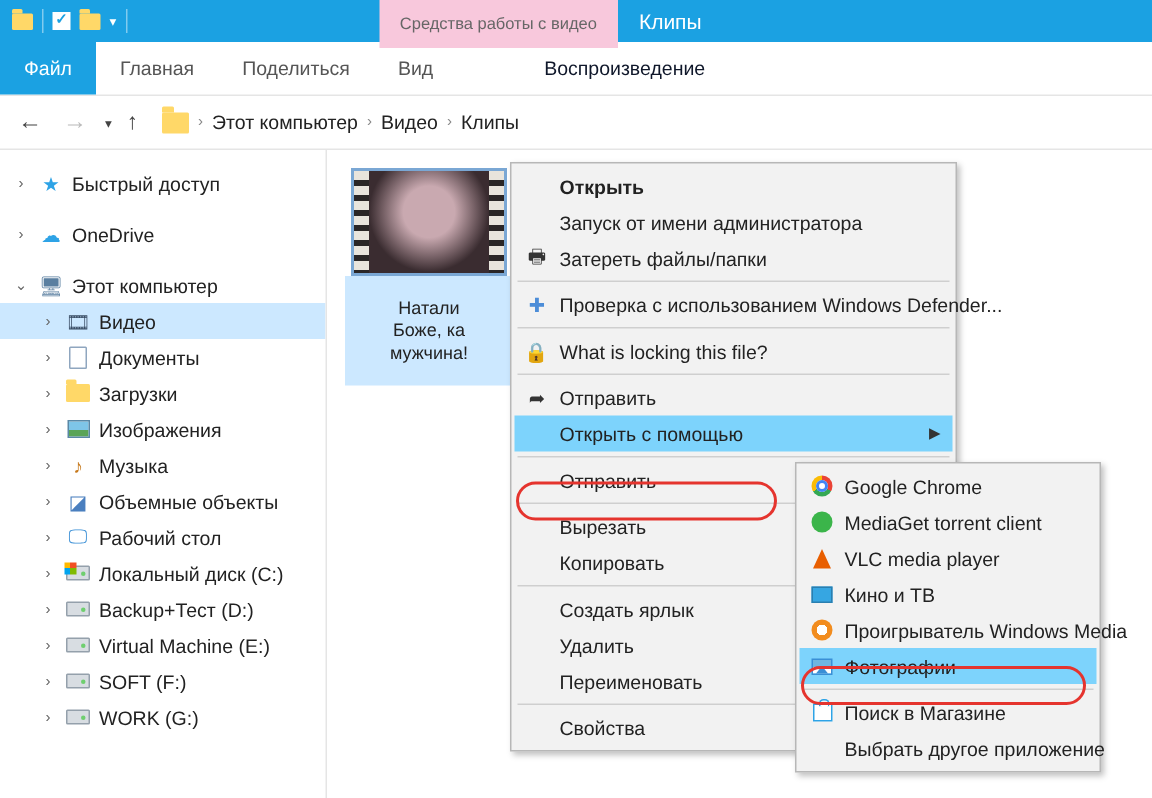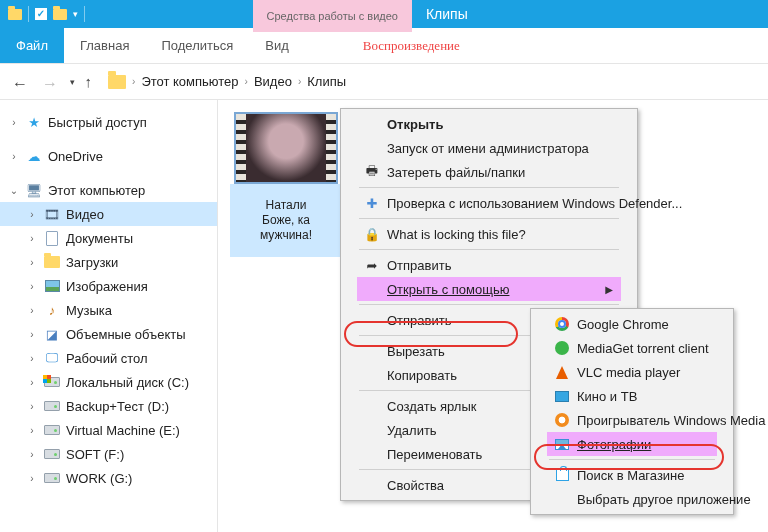--- a/index.html
+++ b/index.html
@@ -11,21 +11,21 @@
 .qat .folder-mini::before { content: ""; position: absolute; top: -3px; left: 0; width: 7px; height: 3px; background: #FFD868; border-radius: 1px 1px 0 0; }
 .qat .sep { width: 1px; height: 16px; background: rgba(255,255,255,.45); }
 .qat .chk { width: 12px; height: 12px; background: #fff; color: #1BA1E2; font-size: 10px; line-height: 12px; text-align: center; font-weight: bold; }
 .qat .dd { font-size: 9px; }
 .ctx-tab { background: #F8C8DC; color: #666; display: flex; flex-direction: column; align-items: center; justify-content: center; padding: 16px 14px; font-size: 11px; margin-left: 160px; }
 .title-txt { display: flex; align-items: center; padding: 0 14px; font-size: 14px; }
 
 .ribbon { height: 36px; display: flex; align-items: stretch; background: #fff; border-bottom: 1px solid #e5e5e5; }
 .ribbon .tab { padding: 0 16px; display: flex; align-items: center; font-size: 13px; color: #555; cursor: default; }
 .ribbon .tab.file { background: #1BA1E2; color: #fff; }
-.ribbon .tab.play { color: #ef4444; margin-left: 42px; font-family: Liberation Serif, serif; }
+.ribbon .tab.play { color: #0f172a; margin-left: 42px; }
 
 .navbar { height: 36px; display: flex; align-items: center; gap: 10px; padding: 4px 10px; border-bottom: 1px solid #e5e5e5; }
 .nav-arrow { font-size: 16px; color: #444; width: 20px; text-align: center; }
 .nav-arrow.dis { color: #bbb; }
 .nav-dd { font-size: 9px; color: #444; }
 .nav-up { font-size: 15px; color: #444; }
 .addr { display: flex; align-items: center; gap: 6px; margin-left: 6px; }
 .addr .folder-ic { width: 18px; height: 14px; background: #FFD868; border-radius: 1px; position: relative; }
 .addr .folder-ic::before { content: ""; position: absolute; top: -4px; left: 0; width: 8px; height: 4px; background: #FFD868; border-radius: 1px 1px 0 0; }
 .addr .sep { color: #888; font-size: 10px; }
@@ -57,26 +57,26 @@
 
 .content { position: relative; flex: 1; padding: 12px; }
 .thumb { width: 112px; text-align: center; }
 .thumb .frame { width: 104px; height: 72px; background: #2a2626; border: 2px solid #7aa7d4; position: relative; margin: 0 auto; }
 .thumb .frame::before, .thumb .frame::after { content: ""; position: absolute; top: 0; bottom: 0; width: 10px; background: repeating-linear-gradient(#e8e4dc 0 6px,#2a2626 6px 10px); }
 .thumb .frame::before { left: 0; }
 .thumb .frame::after { right: 0; }
 .thumb .frame .img { position: absolute; left: 10px; right: 10px; top: 0; bottom: 0; background: radial-gradient(circle at 50% 40%, #c9a9b0 0 30%, #3a2c30 70%); }
 .thumb .cap { margin-top: 0; font-size: 12px; background: #CCE8FF; padding: 14px 2px; line-height: 1.25; }
 
-.ctxmenu { position: absolute; background: #F2F2F2; border: 1px solid #B7B7B7; box-shadow: 2px 2px 4px rgba(0,0,0,.25); padding: 3px 16px; font-size: 13px; }
+.ctxmenu { position: absolute; background: #F2F2F2; border: 1px solid #B7B7B7; box-shadow: 2px 2px 4px rgba(0,0,0,.25); padding: 3px 2px; font-size: 13px; }
 .cm1 { left: 340px; top: 108px; width: 298px; }
 .cm2 { left: 530px; top: 308px; width: 204px; }
 .ctxmenu .row { display: flex; align-items: center; height: 24px; padding: 0 22px 0 30px; position: relative; white-space: nowrap; }
 .ctxmenu .row.bold { font-weight: 600; }
-.ctxmenu .row.hover { background: #f0abfc; text-decoration: underline; }
+.ctxmenu .row.hover { background: #7dd3fc; }
 .ctxmenu .row .arr { position: absolute; right: 8px; font-size: 10px; color: #333; }
 .ctxmenu .row .ric { position: absolute; left: 7px; width: 16px; height: 16px; display: flex; align-items: center; justify-content: center; font-size: 13px; }
 .ctxmenu hr { border: none; border-top: 1px solid #CFCFCF; margin: 3px 2px; }
 
 .ring { position: absolute; border: 2.5px solid #E5342E; border-radius: 14px; pointer-events: none; }
 .ring1 { left: 344px; top: 321px; width: 174px; height: 26px; }
 .ring2 { left: 534px; top: 444px; width: 190px; height: 26px; }
 
 .ic-shield { color: #4C8DD8; }
 .ic-lock { color: #555; }

